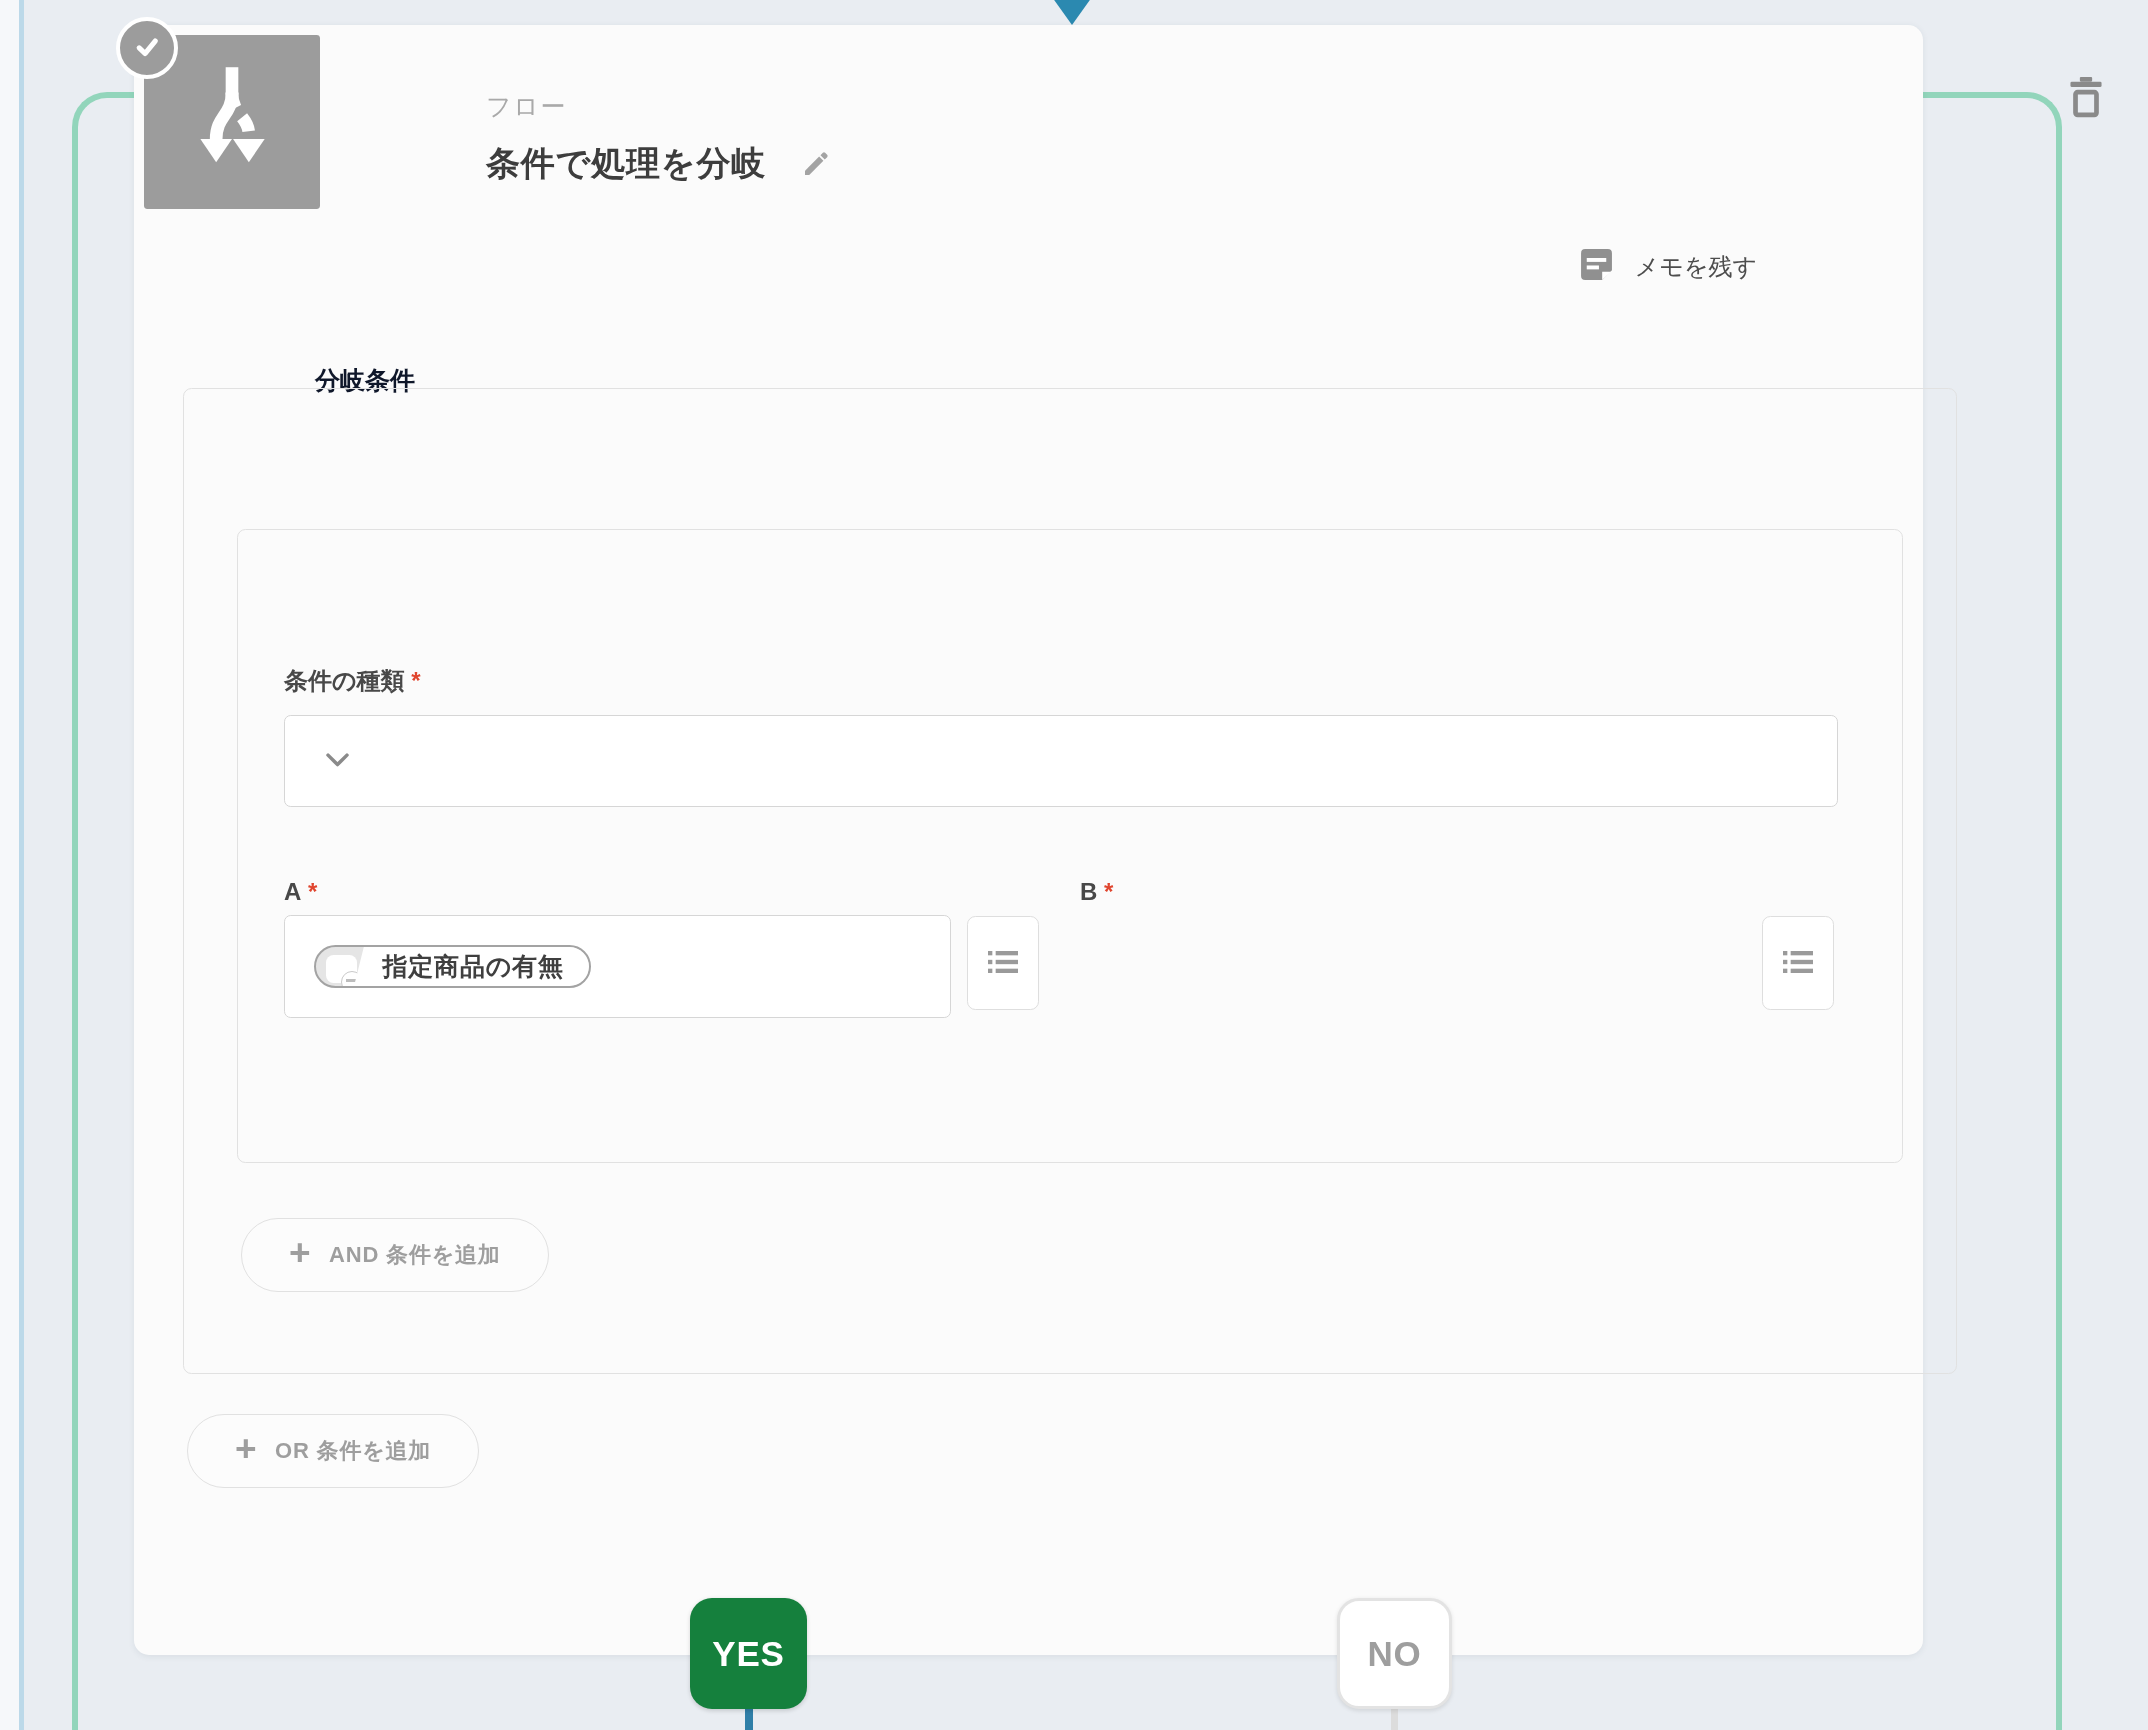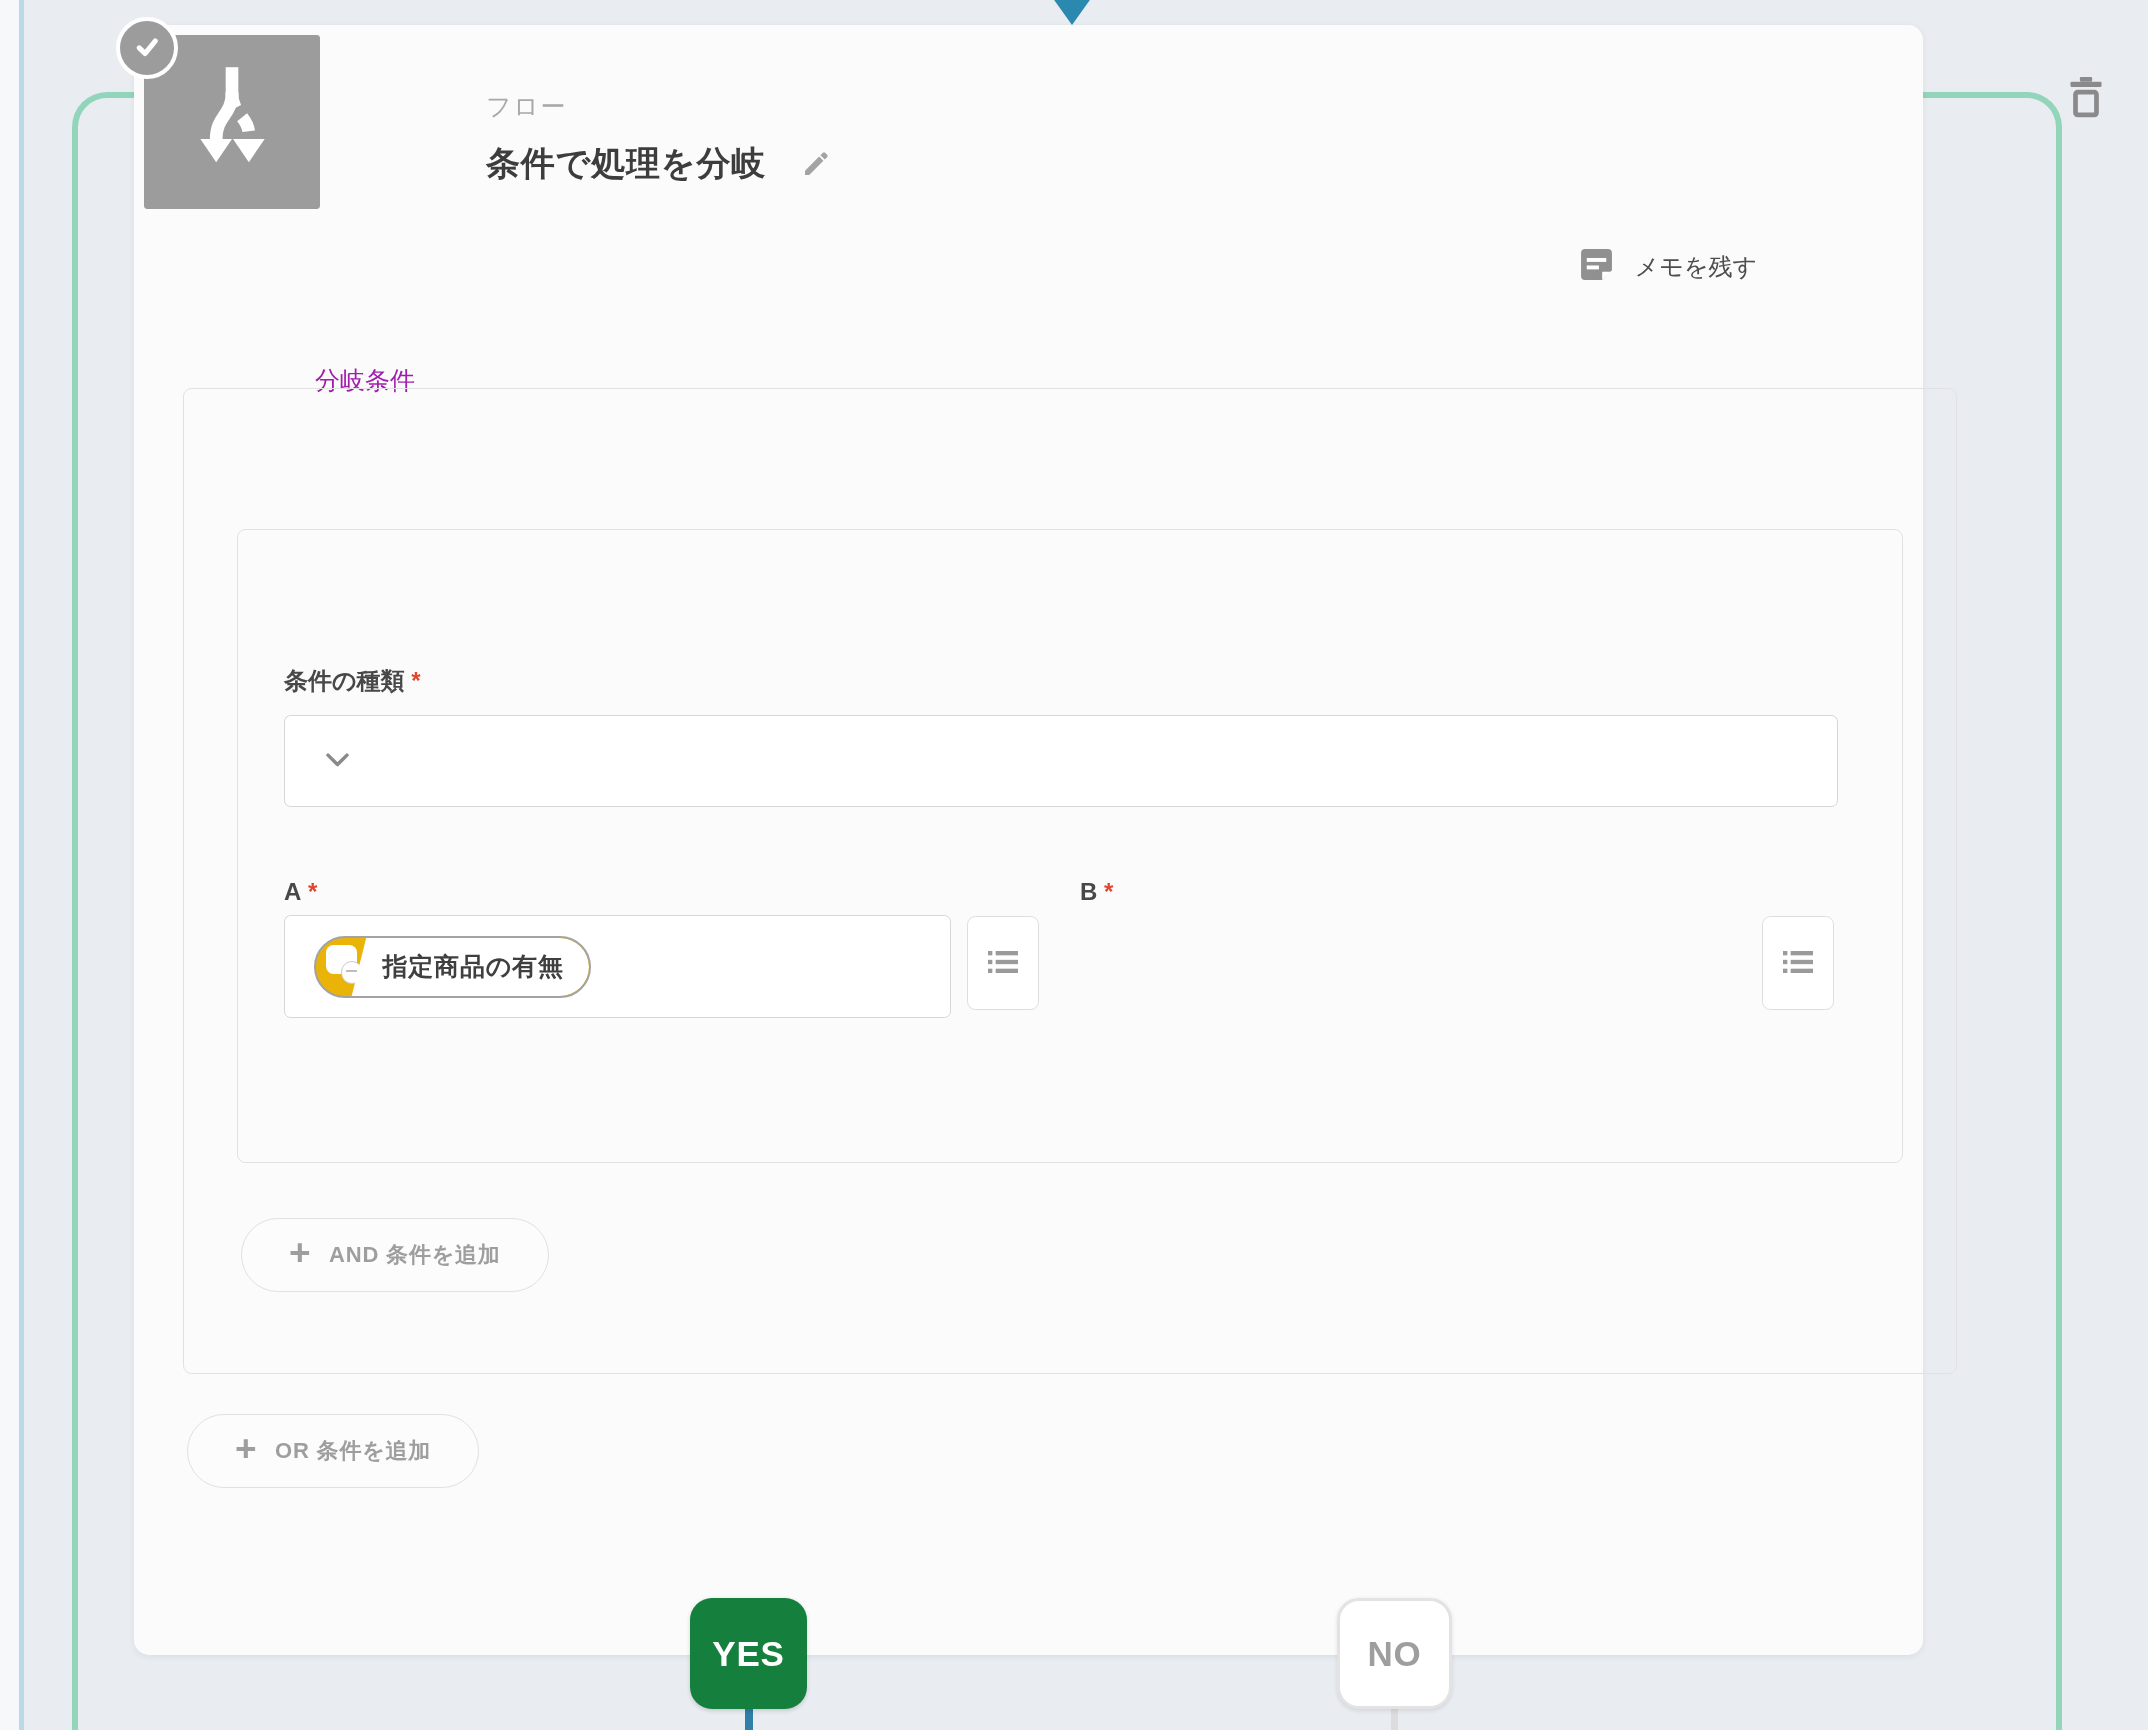--- a/index.html
+++ b/index.html
@@ -38,21 +38,21 @@
   .node-title { font-size:34px; font-weight:bold; color:#3d3d3d; letter-spacing:0.8px; }
   .edit-btn { width:37px; height:37px; display:flex; align-items:center; justify-content:center; cursor:pointer; background:none; border:none; }
 
   .trash-btn { position:absolute; left:1927px; top:46px; width:50px; height:54px; background:none; border:none;
                display:flex; align-items:center; justify-content:center; cursor:pointer; }
 
   .memo-btn { position:absolute; right:166px; top:220px; height:44px; display:flex; align-items:center; gap:19px;
               background:none; border:none; cursor:pointer; }
   .memo-btn span { font-size:24px; color:#4d4d4d; }
 
-  .section-label { position:absolute; left:181px; top:339px; font-size:25px; font-weight:normal; color:#a21caf; }
+  .section-label { position:absolute; left:181px; top:339px; font-size:25px; font-weight:bold; color:#0f172a; }
 
   .or-group  { position:absolute; left:183px; top:388px; width:1774px; height:986px;
                border:1.7px solid #e1e1e1; border-radius:8.4px; }
   .and-row   { position:absolute; left:237px; top:529px; width:1666px; height:634px;
                border:1.7px solid #e1e1e1; border-radius:8.4px; }
 
   .fld-label { position:absolute; font-size:24px; font-weight:bold; color:#484848; }
   .req { color:#e0452e; font-weight:bold; margin-left:6.7px; }
 
   .select-box { position:absolute; left:284px; top:715px; width:1554px; height:92px; background:#fff;
@@ -63,21 +63,21 @@
   .text-input { position:absolute; top:915px; width:667px; height:103px; background:#fff;
                 border:1.7px solid #d6d6d6; border-radius:6.7px; display:flex; align-items:center; }
   .input-a { left:284px; padding-left:28.5px; }
   .input-b { left:1080px; padding-left:35px; }
   .input-b .val { font-size:27px; color:#3f3f3f; }
 
   .list-btn { position:absolute; top:916px; width:72px; height:94px; background:#fff;
               border:1.7px solid #dedede; border-radius:8.4px; display:flex; align-items:center; justify-content:center; cursor:pointer; }
 
   
-  .var-tag { height:62px; border:2.5px solid #a3a3a3; background:#eab308; border-radius:838px;
+  .var-tag { height:43px; border:2.5px solid #a3a3a3; background:#e5e5e5; border-radius:838px;
              display:inline-flex; align-items:center; overflow:hidden; cursor:pointer; }
   .var-tag .app { width:52px; height:100%; position:relative; flex:none; }
   .var-tag .app .sq { position:absolute; left:10px; top:7.6px; width:31px; height:28.5px; background:#fff; border-radius:7.6px; }
   .var-tag .app .bdg { position:absolute; left:25px; top:23.5px; width:22.7px; height:22.7px; background:#fff;
                        border:1.7px solid #c9c9c9; border-radius:50%; }
   .var-tag .app .bdg i { display:block; margin:7.6px auto 0; width:11px; height:2.5px; background:#bdbdbd; }
   .var-tag .txt { position:relative; height:100%; background:#fff; border-radius:0 838px 838px 0;
                   display:flex; align-items:center; padding:0 25px 0 15px; }
   .var-tag .txt::before { content:""; position:absolute; left:-8.4px; top:-1.7px; bottom:-1.7px; width:18.5px;
                           background:#fff; transform:skewX(-14deg); }

